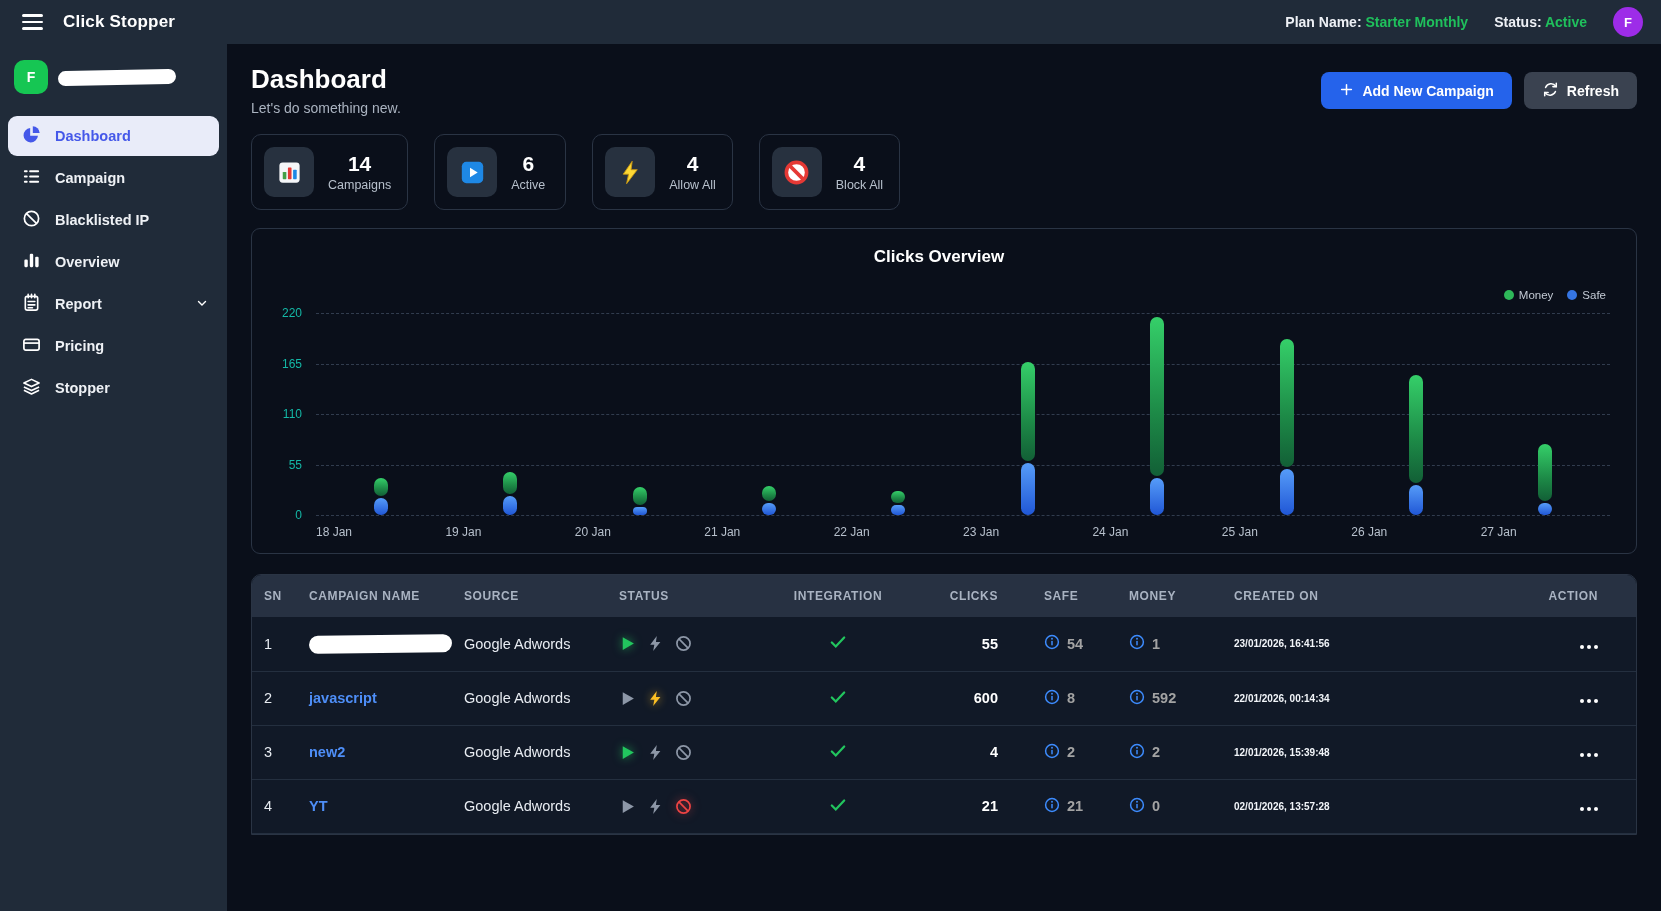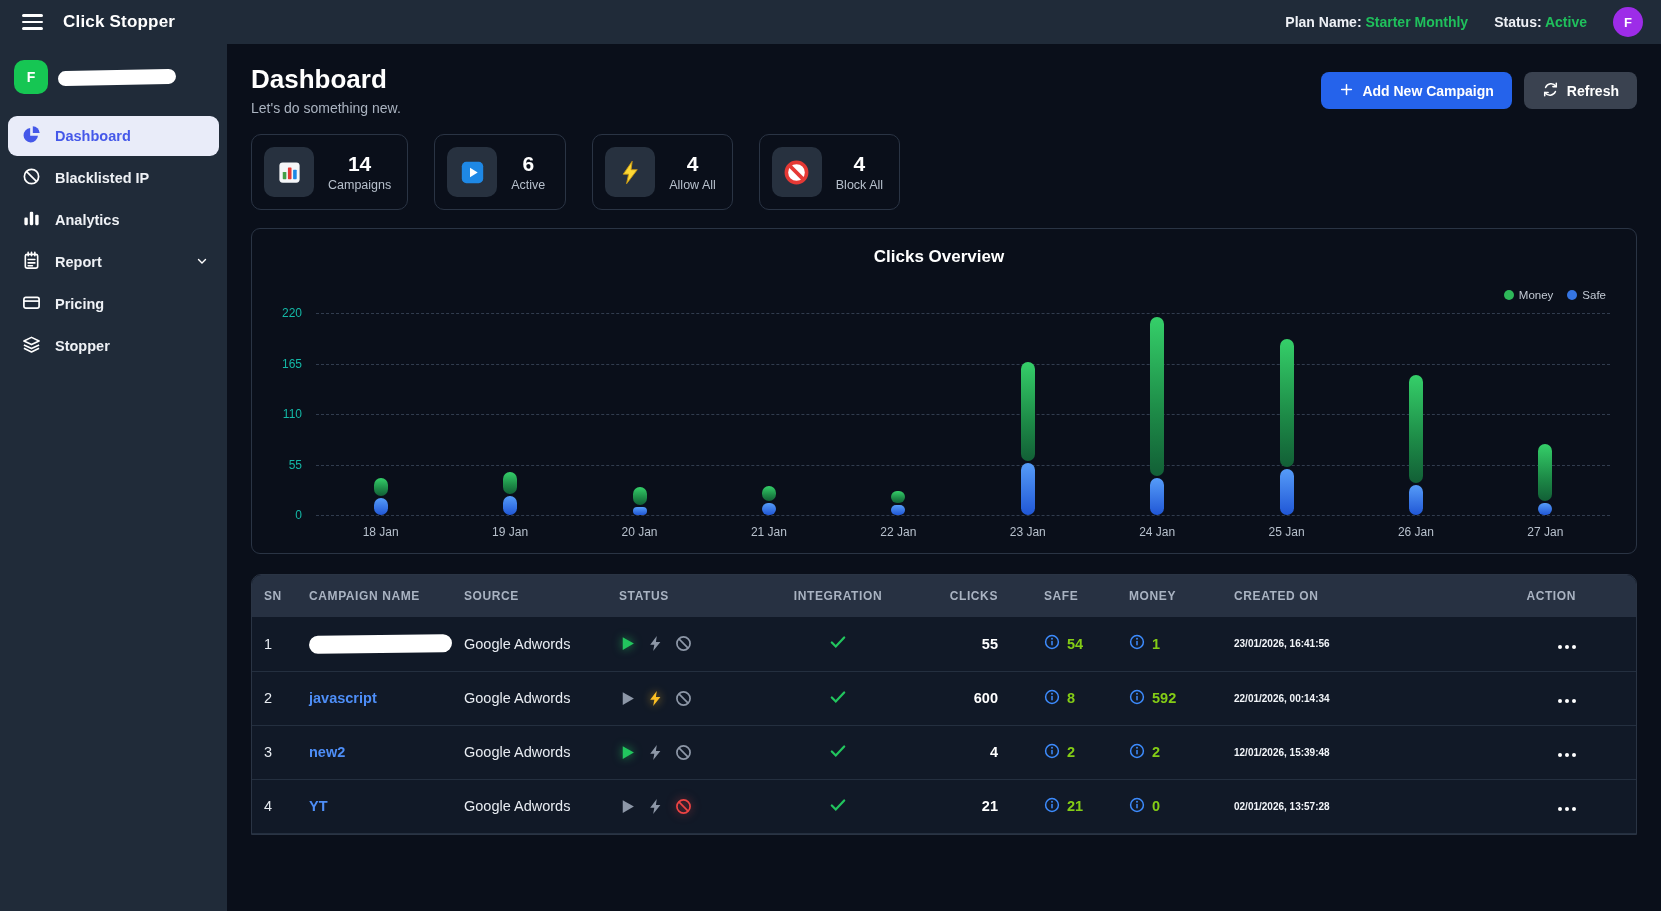--- a/index.html
+++ b/index.html
@@ -83,50 +83,50 @@
   .plot { flex:1; position:relative; height:202px; }
   .gridline { position:absolute; left:0; right:0; border-top:1px dashed #313c4e; }
   .bars-row { position:absolute; inset:0; display:flex; }
   .bar-slot { flex:1; display:flex; justify-content:center; align-items:flex-end; height:100%; }
   .bar-stack { width:14px; height:100%; display:flex; flex-direction:column; justify-content:flex-end; }
   .seg { width:14px; border-radius:7px; }
   .seg + .seg { margin-top:2px; }
   .seg.money { background:linear-gradient(180deg,#35cf69 0%,#1d8a47 60%,#125f36 100%); }
   .seg.safe  { background:linear-gradient(180deg,#569cf8 0%,#2057d6 100%); }
   .x-labels { display:flex; margin-top:10px; padding-left:48px; }
-  .xlabel { flex:1; text-align:center; font-size:12px; color:#b7c0cc; }
+  .xlabel { flex:1; font-size:12px; color:#b7c0cc; }
   .legend { position:absolute; top:-24px; right:4px; display:flex; gap:14px; }
   .legend-item { display:flex; align-items:center; gap:5px; font-size:11.5px; color:#c3cad4; }
   .legend-dot { width:10px; height:10px; border-radius:50%; display:inline-block; }
   
   .table-card { margin-top:20px; border:1px solid #2a3444; border-radius:10px 10px 0 0; overflow:hidden; }
   table { width:100%; border-collapse:collapse; }
   thead tr { height:42px; background:#273142; }
   th { font-size:12px; font-weight:bold; color:#a9b3c2; letter-spacing:.6px; text-align:left; padding-left:12px; }
   th.c-sn, td.c-sn { padding-left:12px; }
   tbody tr { height:54px; background:#111927; border-bottom:1px solid #242f3f; }
   td { font-size:14.5px; color:#e8ecf2; padding-left:12px; }
   td.c-name a { color:#4e8ef7; font-weight:bold; text-decoration:none; }
   td .redact-blob { width:143px; height:18px; border-radius:10px; transform:rotate(-.8deg); }
   th.c-clicks, td.c-clicks { text-align:right; padding-right:34px; }
   td.c-clicks { font-weight:bold; color:#fff; }
   th.c-int { text-align:center; }
   td.c-int { text-align:center; }
-  th.c-action, td.c-action { text-align:right; padding-right:60px; }
+  th.c-action, td.c-action { text-align:right; padding-right:38px; }
   td.c-created { font-weight:bold; color:#f2f5f9; font-size:10px; }
   .status-icons { display:flex; align-items:center; gap:11px; }
   .sicon { display:inline-flex; width:17px; height:17px; }
   .sicon svg { width:17px; height:17px; }
   .sicon.gray  .fillable { fill:#8d97a7; } .sicon.gray  .strokable { stroke:#8d97a7; }
   .sicon.green .fillable { fill:#22c55e; }
   .sicon.green  { filter:drop-shadow(0 0 5px rgba(34,197,94,.7)); }
   .sicon.yellow .fillable { fill:#fbbf24; }
   .sicon.yellow { filter:drop-shadow(0 0 5px rgba(251,191,36,.7)); } .sicon.red   .strokable { stroke:#ef4444; }
   .sicon.red    { filter:drop-shadow(0 0 5px rgba(239,68,68,.6)); }
-  .num-with-info { display:flex; align-items:center; gap:7px; font-weight:bold; color:#84cc16; }
+  .num-with-info { display:flex; align-items:center; gap:7px; font-weight:bold; color:#a3a3a3; }
   .dots { display:inline-flex; gap:3px; cursor:pointer; }
   .dots i { width:4px; height:4px; border-radius:50%; background:#fff; }
 </style>
 </head>
 <body>
 
 <div class="topbar">
   <div class="topbar-left">
     <div class="hamburger">
         <span></span>
@@ -159,40 +159,53 @@
     <div class="nav-item active">
       <span>
         <svg width="19" height="19" viewBox="0 0 20 20" fill="#4558e9">
             <path d="M8.6 3.2a7.6 7.6 0 1 0 8.2 8.2H8.6z"></path>
             <path d="M11.4 1.2a7.6 7.6 0 0 1 7.2 7.2h-7.2z"></path>
           </svg>
       </span>
       <span>Dashboard</span>
     </div>
 
+    <div class="nav-item">
+      <span>
+        <svg width="19" height="19" viewBox="0 0 20 20" fill="none" stroke="#fff" stroke-width="2" stroke-linecap="round">
+            <line x1="3" y1="4.5" x2="5" y2="4.5"></line>
+            <line x1="8.5" y1="4.5" x2="17" y2="4.5"></line>
+            <line x1="3" y1="10" x2="5" y2="10"></line>
+            <line x1="8.5" y1="10" x2="17" y2="10"></line>
+            <line x1="3" y1="15.5" x2="5" y2="15.5"></line>
+            <line x1="8.5" y1="15.5" x2="17" y2="15.5"></line>
+          </svg>
+      </span>
+      <span>Campaign</span>
+    </div>
 
     <div class="nav-item">
       <span>
         <svg width="19" height="19" viewBox="0 0 20 20" fill="none" stroke="#fff" stroke-width="1.8">
             <circle cx="10" cy="10" r="7.5"></circle>
             <line x1="4.8" y1="4.8" x2="15.2" y2="15.2"></line>
           </svg>
       </span>
       <span>Blacklisted IP</span>
     </div>
 
     <div class="nav-item">
       <span>
         <svg width="19" height="19" viewBox="0 0 20 20" fill="#fff">
             <rect x="2.5" y="9" width="3.6" height="8" rx="1.2"></rect>
             <rect x="8.2" y="3" width="3.6" height="14" rx="1.2"></rect>
             <rect x="13.9" y="6" width="3.6" height="11" rx="1.2"></rect>
           </svg>
       </span>
-      <span>Analytics</span>
+      <span>Overview</span>
     </div>
 
     <div class="nav-item">
       <span>
         <svg width="19" height="19" viewBox="0 0 20 20" fill="none" stroke="#fff" stroke-width="1.7" stroke-linecap="round">
             <rect x="3.5" y="3.5" width="13" height="14.5" rx="2"></rect>
             <line x1="6.5" y1="1.5" x2="6.5" y2="5"></line>
             <line x1="10" y1="1.5" x2="10" y2="5"></line>
             <line x1="13.5" y1="1.5" x2="13.5" y2="5"></line>
             <line x1="6.5" y1="9" x2="13.5" y2="9"></line>

